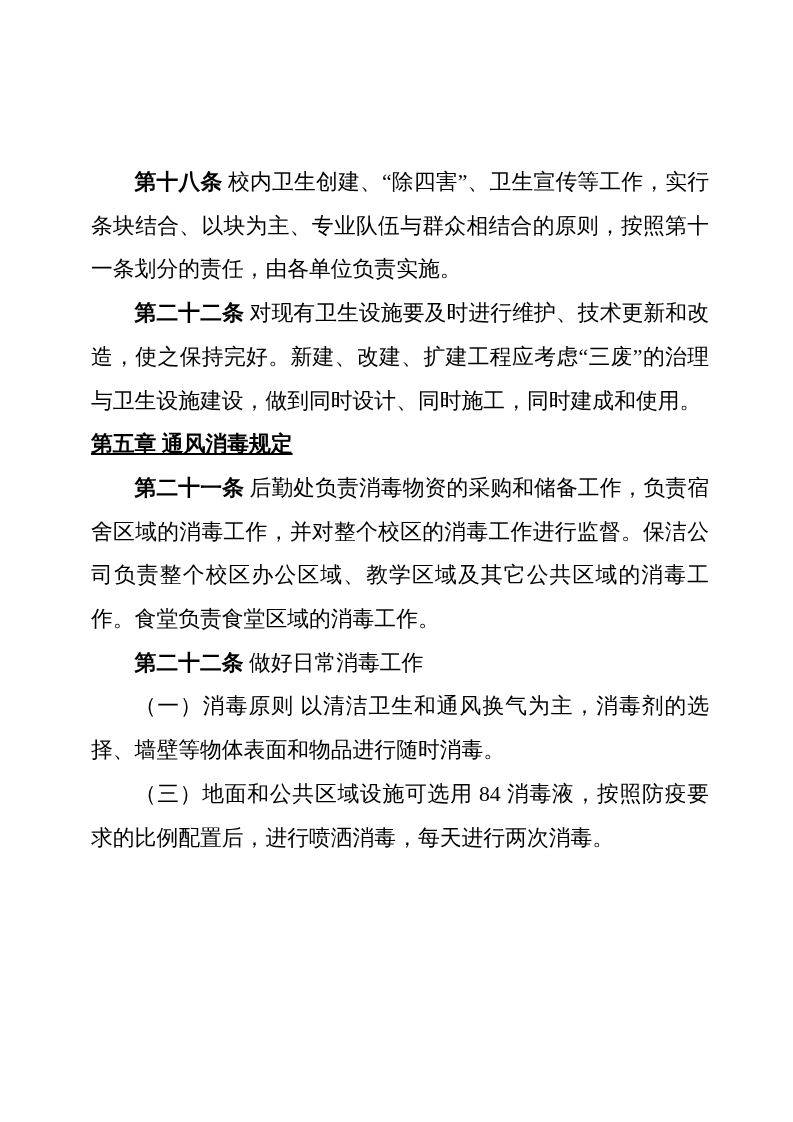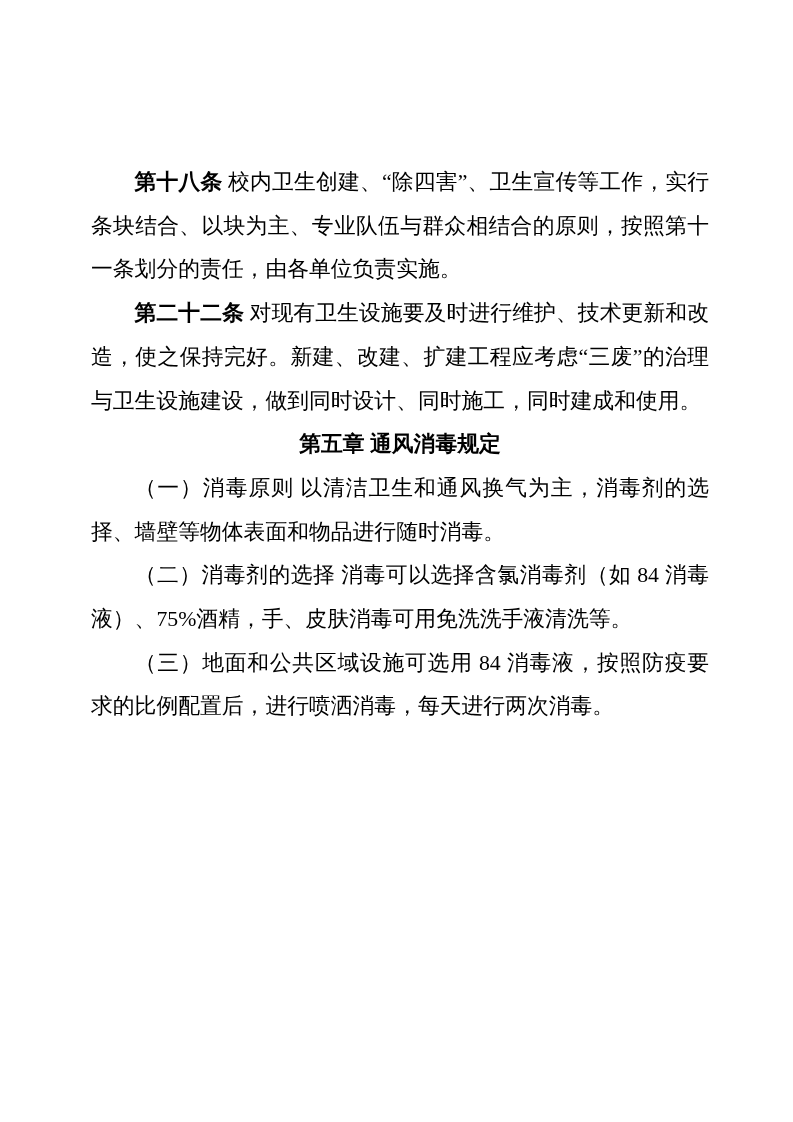--- a/index.html
+++ b/index.html
@@ -26,33 +26,34 @@
     line-height: 43.7px;
     text-align: justify;
     text-justify: inter-ideograph;
   }
   .doc-body p {
     margin: 0;
     padding: 0;
     text-indent: 2em;
   }
   .doc-body p.chapter {
-    text-align: center;
     text-indent: 0;
     font-weight: bold;
+    text-decoration: underline;
   }
   .doc-body .article-label {
     font-weight: bold;
   }
 </style>
 </head>
 <body>
 
 <div class="page">
   <div class="doc-body">
       <p class="article"><b class="article-label">第十八条</b> 校内卫生创建、“除四害”、卫生宣传等工作，实行条块结合、以块为主、专业队伍与群众相结合的原则，按照第十一条划分的责任，由各单位负责实施。</p>
       <p class="article"><b class="article-label">第二十二条</b> 对现有卫生设施要及时进行维护、技术更新和改造，使之保持完好。新建、改建、扩建工程应考虑“三废”的治理与卫生设施建设，做到同时设计、同时施工，同时建成和使用。</p>
       <p class="chapter">第五章 通风消毒规定</p>
+      <p class="article"><b class="article-label">第二十一条</b> 后勤处负责消毒物资的采购和储备工作，负责宿舍区域的消毒工作，并对整个校区的消毒工作进行监督。保洁公司负责整个校区办公区域、教学区域及其它公共区域的消毒工作。食堂负责食堂区域的消毒工作。</p>
+      <p class="article"><b class="article-label">第二十二条</b> 做好日常消毒工作</p>
       <p class="item">（一）消毒原则 以清洁卫生和通风换气为主，消毒剂的选择、墙壁等物体表面和物品进行随时消毒。</p>
-      <p class="item">（二）消毒剂的选择 消毒可以选择含氯消毒剂（如 84 消毒液）、75%酒精，手、皮肤消毒可用免洗洗手液清洗等。</p>
       <p class="item">（三）地面和公共区域设施可选用 84 消毒液，按照防疫要求的比例配置后，进行喷洒消毒，每天进行两次消毒。</p>
     </div>
 </div>
 
 </body></html>

